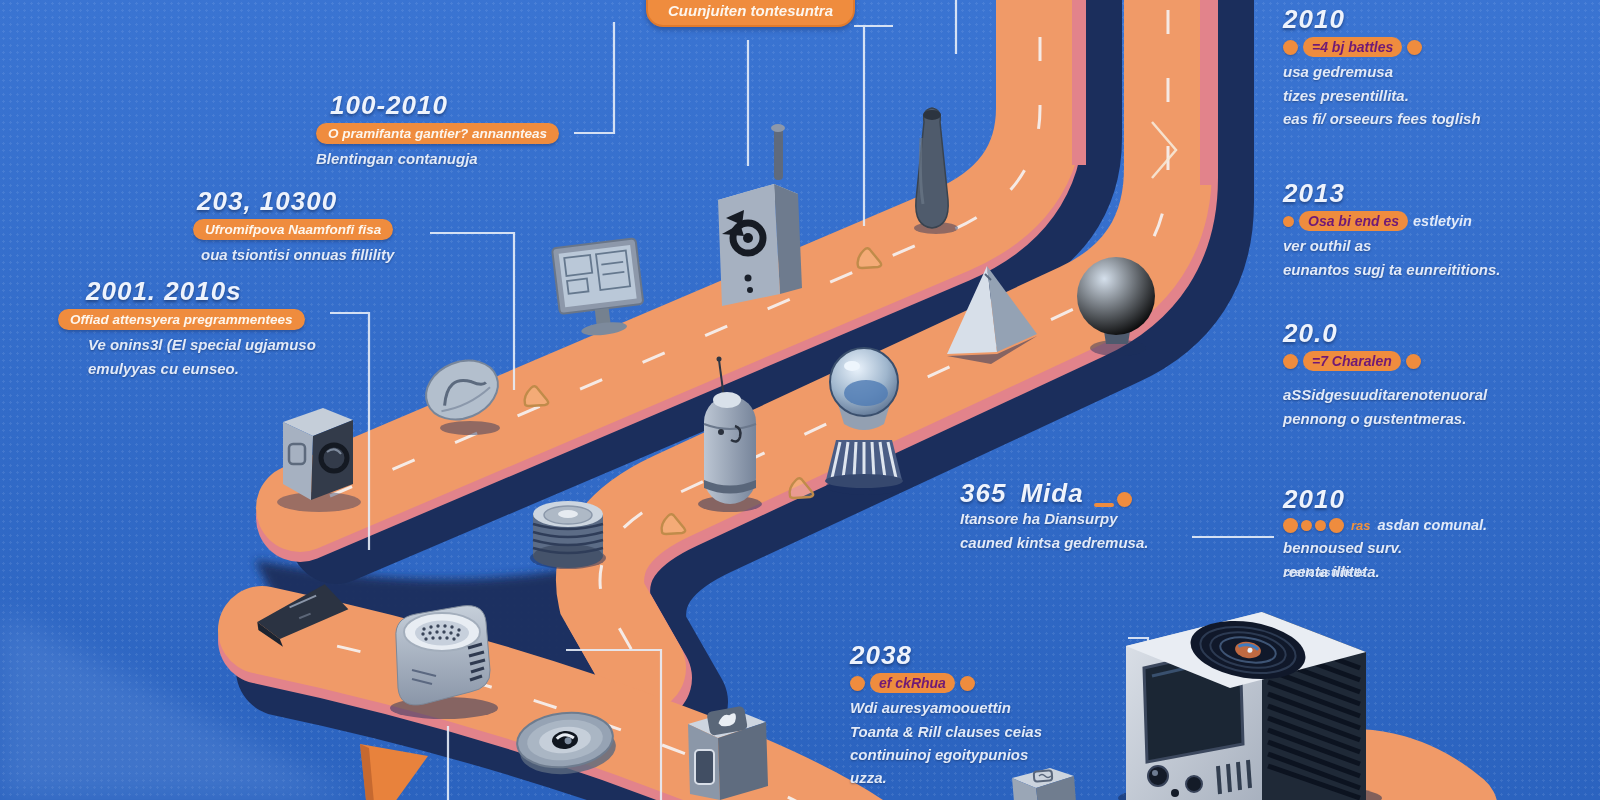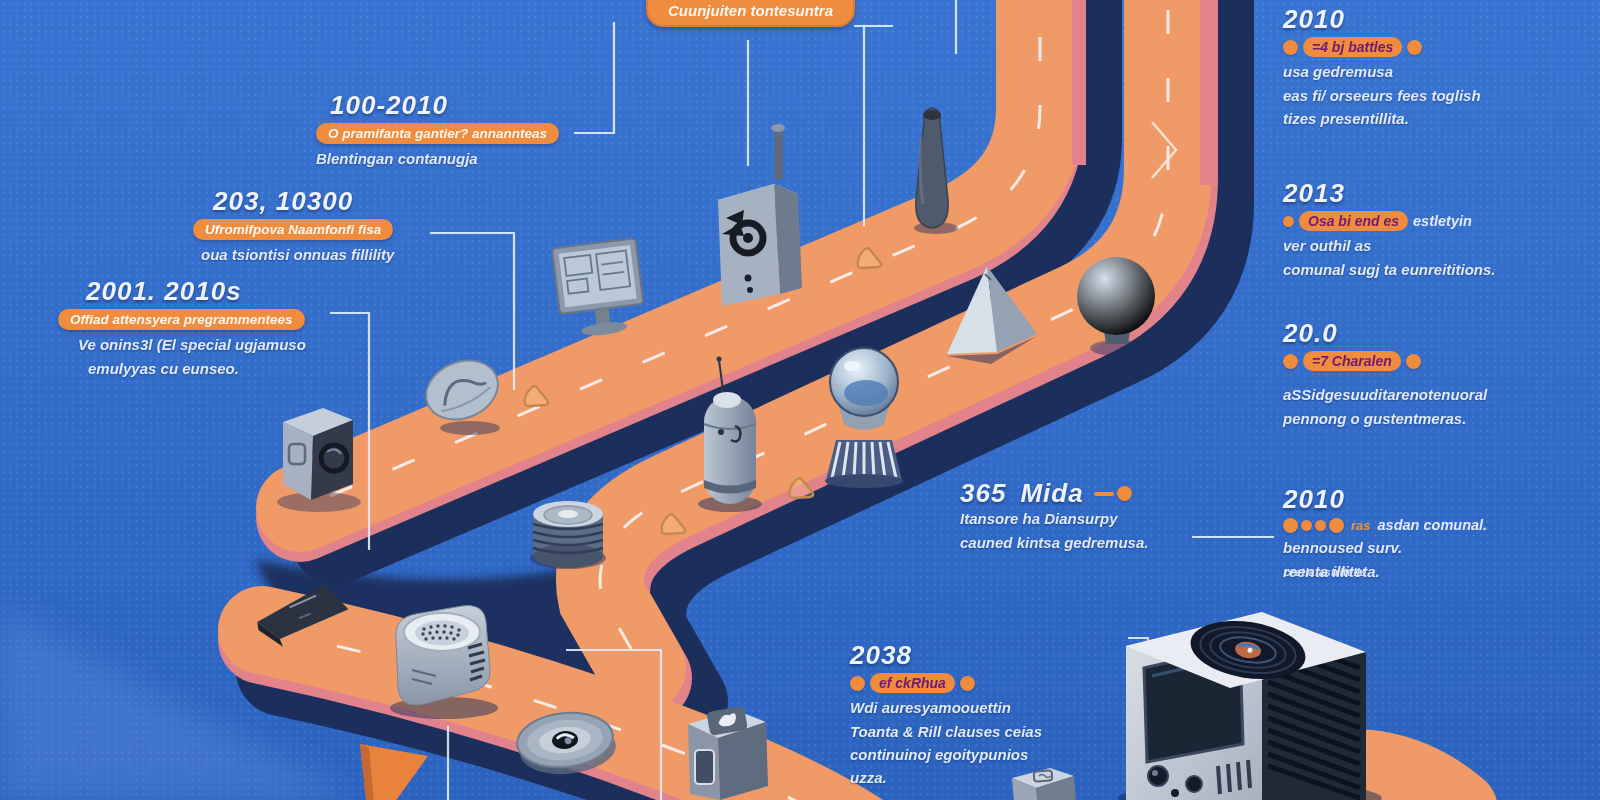--- a/index.html
+++ b/index.html
@@ -378,34 +378,34 @@
 
 <div class="toplabel">Cuunjuiten tontesuntra</div>
 
 <div class="block" style="left:316px;top:92px;">
   <div class="year" style="margin-left:14px;">100-2010</div>
   <div><span class="pill">O pramifanta gantier? annannteas</span></div>
   <div class="bline">Blentingan contanugja</div>
 </div>
 
 <div class="block" style="left:193px;top:188px;">
-  <div class="year" style="margin-left:20px;">203, 10300</div>
+  <div class="year" style="margin-left:4px;">203, 10300</div>
   <div><span class="pill">Ufromifpova Naamfonfi fisa</span></div>
   <div class="bline" style="margin-left:8px;">oua tsiontisi onnuas fillility</div>
 </div>
 
 <div class="block" style="left:58px;top:278px;">
   <div class="year" style="margin-left:28px;">2001. 2010s</div>
   <div><span class="pill">Offiad attensyera pregrammentees</span></div>
-  <div class="bline" style="margin-left:20px;">Ve onins3l (El special ugjamuso</div>
+  <div class="bline" style="margin-left:30px;">Ve onins3l (El special ugjamuso</div>
   <div class="bline" style="margin-left:30px;">emulyyas cu eunseo.</div>
 </div>
 
 <div class="block" style="left:960px;top:480px;">
-  <div style="display:flex;align-items:center;">
+  <div style="display:flex;align-items:flex-end;">
     <span class="year">365</span>
     <span class="year" style="margin-left:14px;">Mida</span>
     <span class="dash"></span>
     <span class="hl-dot"></span>
   </div>
   <div class="bline">Itansore ha Diansurpy</div>
   <div class="bline">cauned kintsa gedremusa.</div>
 </div>
 
 <div class="block" style="left:850px;top:642px;">
@@ -422,33 +422,33 @@
 </div>
 
 <div class="block" style="left:1283px;top:6px;">
   <div class="year">2010</div>
   <div class="hlrow">
     <span class="hl-dot"></span>
     <span class="hl-text">=4 bj battles</span>
     <span class="hl-dot"></span>
   </div>
   <div class="bline">usa gedremusa</div>
+  <div class="bline">tizes presentillita.</div>
   <div class="bline">eas fi/ orseeurs fees toglish</div>
-  <div class="bline">tizes presentillita.</div>
 </div>
 
 <div class="block" style="left:1283px;top:180px;">
   <div class="year">2013</div>
   <div class="hlrow">
     <span class="hl-dot small"></span>
     <span class="hl-text">Osa bi end es</span>
     <span class="after-text">estletyin</span>
   </div>
   <div class="bline">ver outhil as</div>
-  <div class="bline">comunal sugj ta eunreititions.</div>
+  <div class="bline">eunantos sugj ta eunreititions.</div>
 </div>
 
 <div class="block" style="left:1283px;top:320px;">
   <div class="year">20.0</div>
   <div class="hlrow">
     <span class="hl-dot"></span>
     <span class="hl-text">=7 Charalen</span>
     <span class="hl-dot"></span>
   </div>
   <div class="bline" style="margin-top:12px;">aSSidgesuuditarenotenuoral</div>

